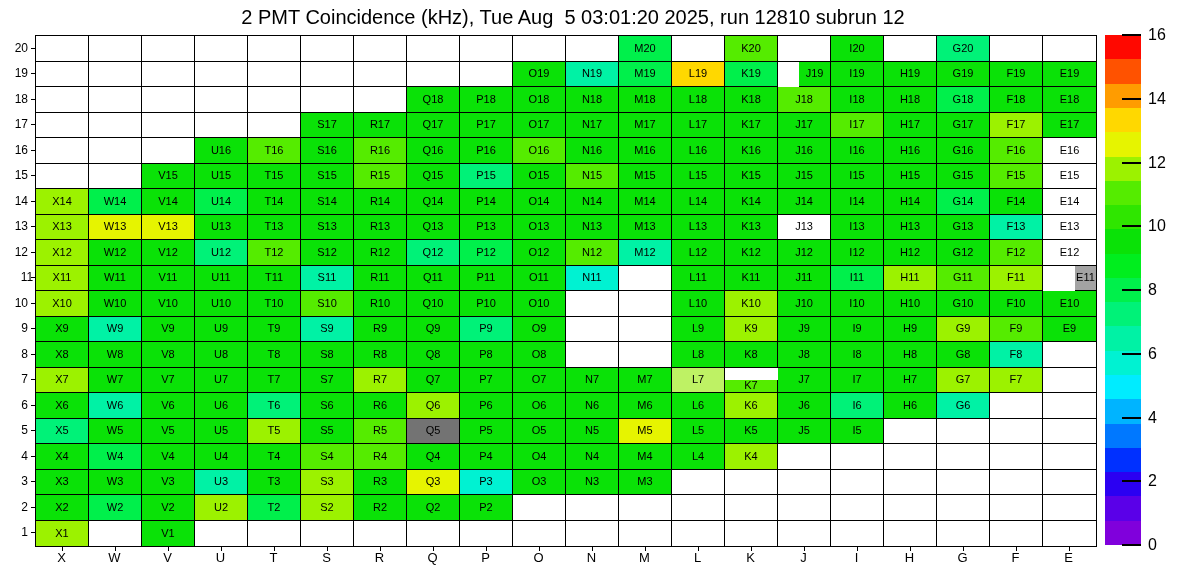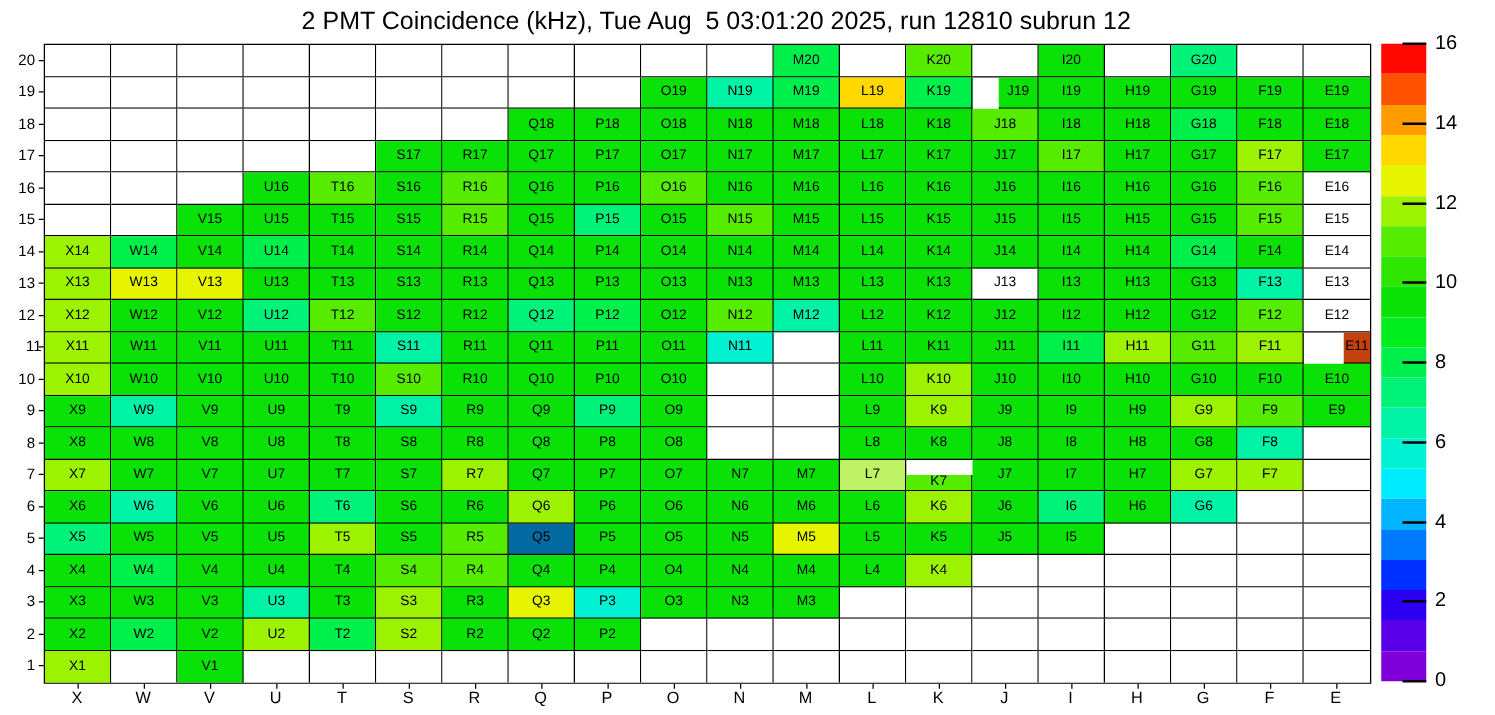--- a/index.html
+++ b/index.html
@@ -223,21 +223,21 @@
     <div class="cell" style="background: rgb(10, 226, 7);">O11</div>
     <div class="cell" style="background: rgb(0, 242, 210); text-align: right;">N11</div>
     <div class="cell"></div>
     <div class="cell" style="background: rgb(10, 226, 7);">L11</div>
     <div class="cell" style="background: rgb(10, 226, 7);">K11</div>
     <div class="cell" style="background: rgb(10, 226, 7);">J11</div>
     <div class="cell" style="background: rgb(0, 240, 75);">I11</div>
     <div class="cell" style="background: rgb(156, 242, 0);">H11</div>
     <div class="cell" style="background: rgb(85, 236, 0);">G11</div>
     <div class="cell" style="background: rgb(156, 242, 0);">F11</div>
-    <div class="cell" style="background: #c2410c; margin-left: 32px;">E11</div>
+    <div class="cell" style="background: #a3a3a3; margin-left: 32px;">E11</div>
     <div class="cell" style="background: rgb(156, 242, 0);">X10</div>
     <div class="cell" style="background: rgb(10, 226, 7);">W10</div>
     <div class="cell" style="background: rgb(10, 226, 7);">V10</div>
     <div class="cell" style="background: rgb(10, 226, 7);">U10</div>
     <div class="cell" style="background: rgb(10, 226, 7);">T10</div>
     <div class="cell" style="background: rgb(85, 236, 0);">S10</div>
     <div class="cell" style="background: rgb(10, 226, 7);">R10</div>
     <div class="cell" style="background: rgb(10, 226, 7);">Q10</div>
     <div class="cell" style="background: rgb(10, 226, 7);">P10</div>
     <div class="cell" style="background: rgb(10, 226, 7);">O10</div>
@@ -331,21 +331,21 @@
     <div class="cell" style="background: rgb(0, 242, 165);">G6</div>
     <div class="cell"></div>
     <div class="cell"></div>
     <div class="cell" style="background: rgb(0, 242, 120);">X5</div>
     <div class="cell" style="background: rgb(10, 226, 7);">W5</div>
     <div class="cell" style="background: rgb(10, 226, 7);">V5</div>
     <div class="cell" style="background: rgb(10, 226, 7);">U5</div>
     <div class="cell" style="background: rgb(156, 242, 0);">T5</div>
     <div class="cell" style="background: rgb(10, 226, 7);">S5</div>
     <div class="cell" style="background: rgb(85, 236, 0);">R5</div>
-    <div class="cell" style="background: #0369a1;">Q5</div>
+    <div class="cell" style="background: #737373;">Q5</div>
     <div class="cell" style="background: rgb(10, 226, 7);">P5</div>
     <div class="cell" style="background: rgb(10, 226, 7);">O5</div>
     <div class="cell" style="background: rgb(10, 226, 7);">N5</div>
     <div class="cell" style="background: rgb(230, 244, 0);">M5</div>
     <div class="cell" style="background: rgb(10, 226, 7);">L5</div>
     <div class="cell" style="background: rgb(10, 226, 7);">K5</div>
     <div class="cell" style="background: rgb(10, 226, 7);">J5</div>
     <div class="cell" style="background: rgb(10, 226, 7);">I5</div>
     <div class="cell"></div>
     <div class="cell"></div>

